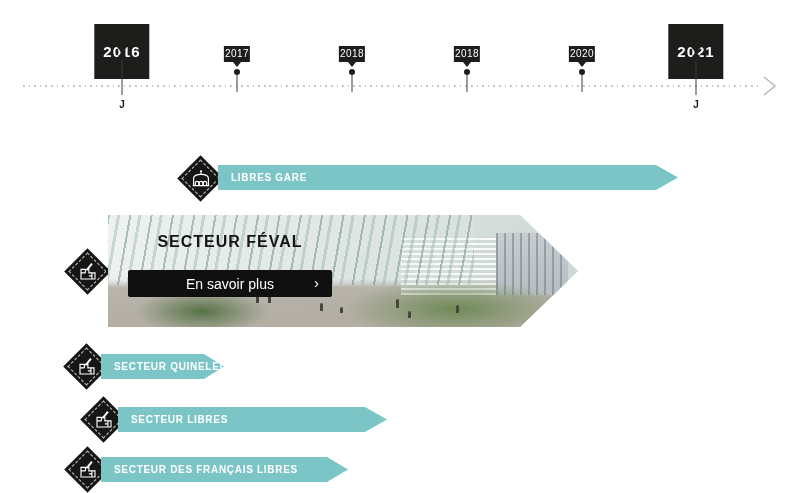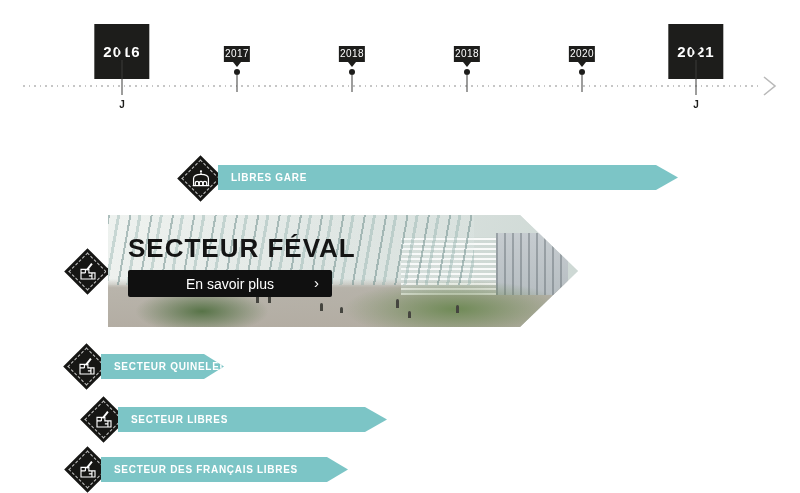--- a/index.html
+++ b/index.html
@@ -47,21 +47,21 @@
       repeating-linear-gradient(90deg,rgba(88,98,104,.4) 0 2px,transparent 2px 8px),
       linear-gradient(180deg,#c6ccd0,#b7bec2),
       repeating-linear-gradient(0deg,rgba(255,255,255,.85) 0 2px,rgba(203,214,209,.5) 2px 5px),
       linear-gradient(180deg,rgba(255,255,255,0) 57%,rgba(176,170,160,.85) 65%,#b3ada3 100%),
       linear-gradient(115deg,#eff2ef 0%,#dde4e1 45%,#ccd7d3 100%);
     background-size:366px 70px,100% 100%,100% 100%,72px 62px,72px 62px,95px 58px,100% 100%,100% 100%;
     background-position:0 0,0 0,0 0,388px 18px,388px 18px,293px 22px,0 0,0 0;
     background-repeat:no-repeat;
   }
   .feval-title{position:absolute;left:20px;top:18px;width:204px;text-align:center;
-    font-size:26px;font-weight:700;letter-spacing:1px;color:#141414;white-space:nowrap;}
+    font-size:16px;font-weight:700;letter-spacing:1px;color:#141414;white-space:nowrap;}
   .feval-btn{position:absolute;left:20px;top:55px;width:204px;height:27px;border-radius:2px;
     background:#101010;color:#fff;font-size:14px;line-height:27px;text-align:center;border:none;cursor:pointer;}
   .feval-btn .chev{position:absolute;right:13px;top:0;font-size:15px;line-height:26px;color:#fff;}
   .person{position:absolute;width:3px;height:8px;background:#45453f;border-radius:2px 2px 0 0;}
 </style>
 </head>
 <body>
 
 <div class="stage">
 

